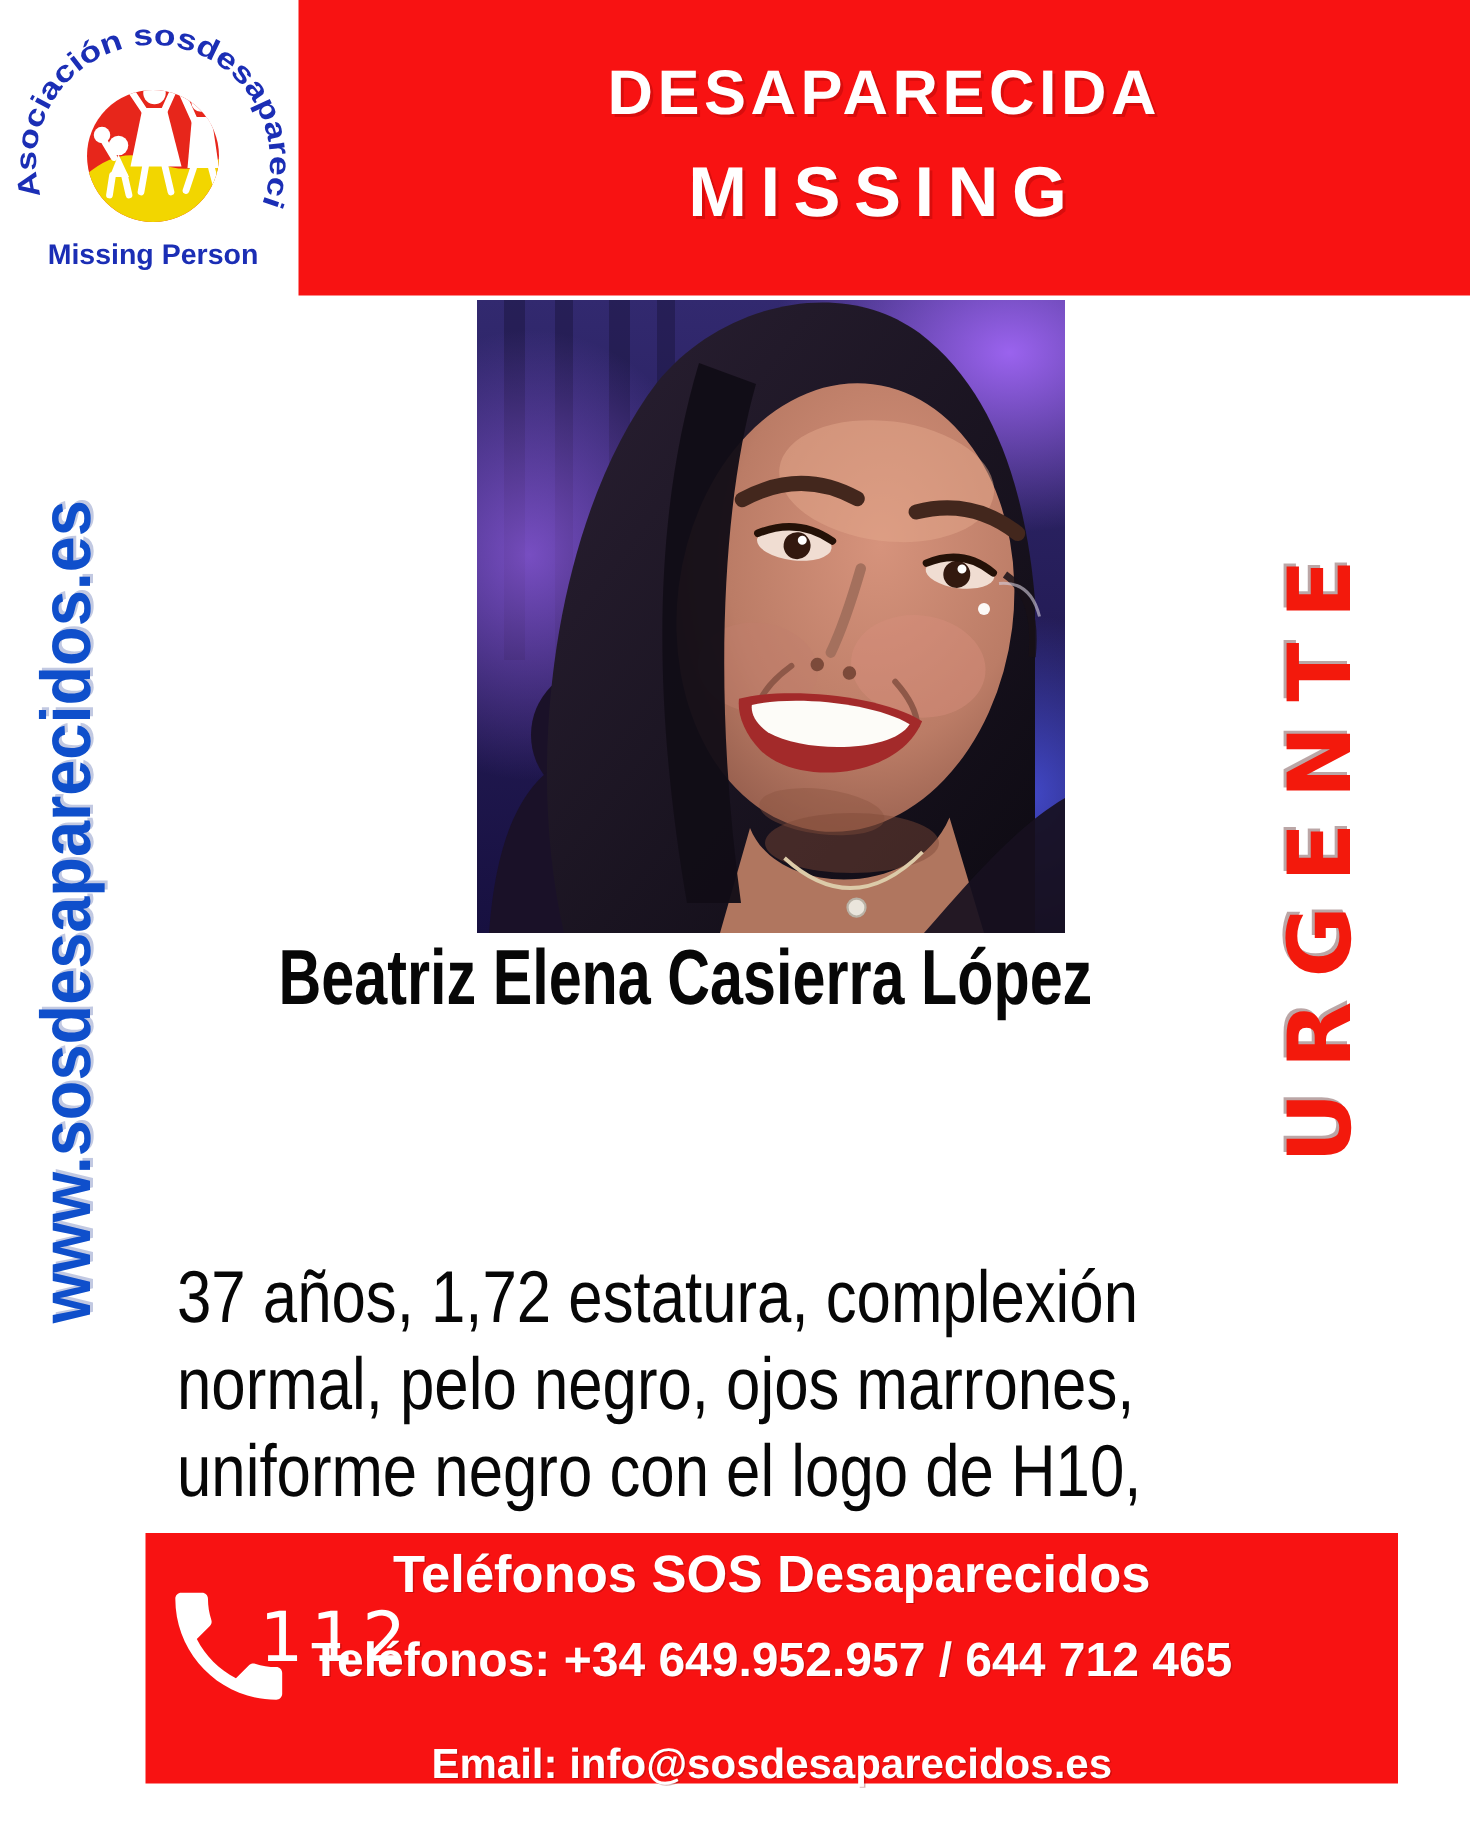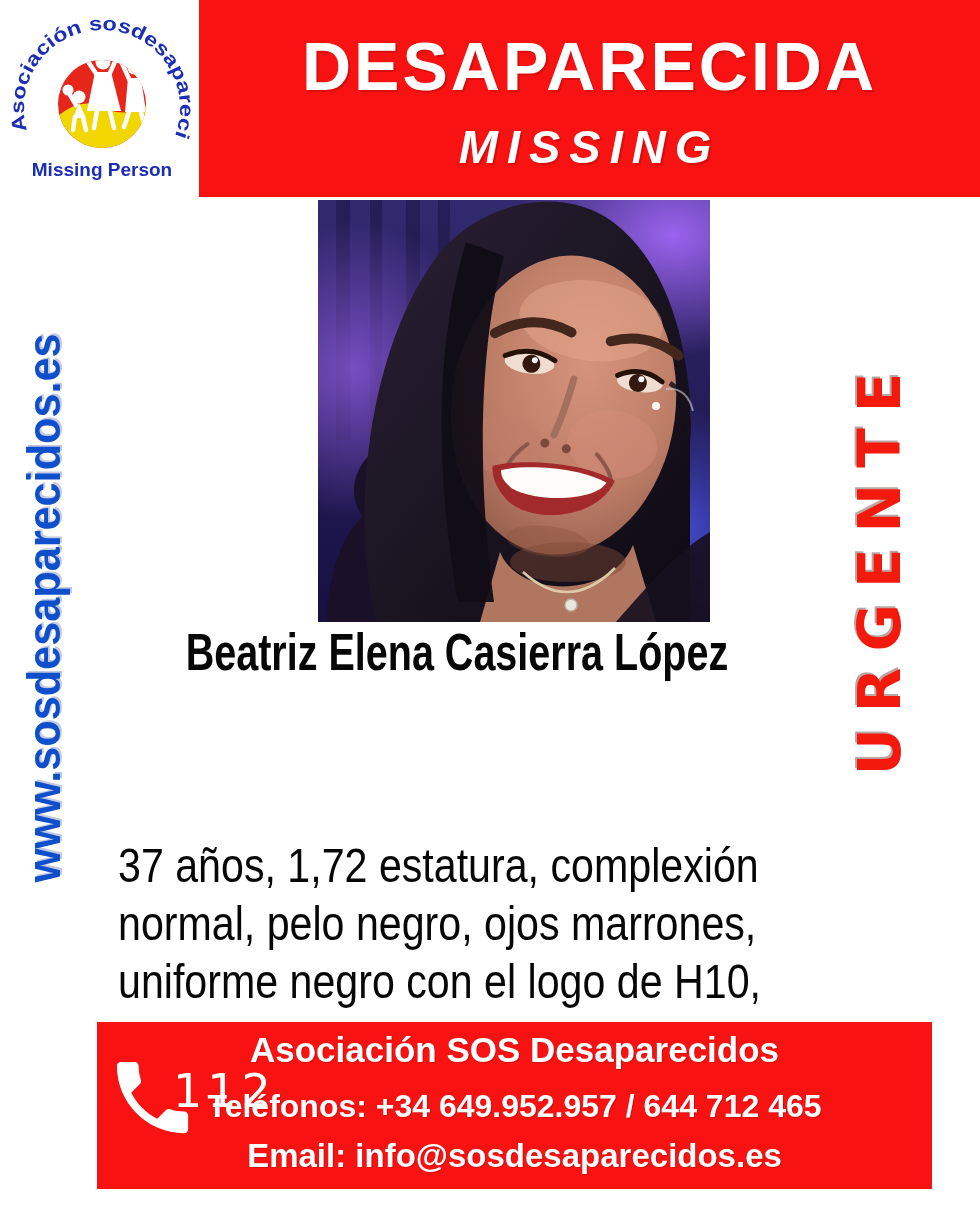--- a/index.html
+++ b/index.html
@@ -21,25 +21,25 @@
 
   
   .logo{position:absolute;left:4px;top:4px;width:196px;height:190px;}
 
   
   .banner{
     position:absolute;left:199px;top:0;width:781px;height:197px;
     background:var(--banner-red);color:var(--white);text-align:center;
   }
   .banner-title{
-    margin-top:27px;font-size:68px;font-weight:800;letter-spacing:3px;
+    margin-top:38px;font-size:42px;font-weight:800;letter-spacing:3px;
     text-shadow:2px 2px 0 rgba(120,0,0,.25);
   }
   .banner-subtitle{
-    margin-top:14px;font-size:47px;font-weight:800;font-style:italic;letter-spacing:9px;
+    margin-top:14px;font-size:47px;font-weight:800;letter-spacing:9px;
     text-shadow:2px 2px 0 rgba(120,0,0,.25);
   }
 
   
   .rail{position:absolute;transform:rotate(-90deg);transform-origin:0 0;text-align:center;white-space:nowrap;}
   .rail-left{
     left:16px;top:990px;width:764px;height:62px;
     color:var(--link-blue);font-size:47px;font-weight:bold;
     text-shadow:2px 2px 0 rgba(10,40,140,.25);
   }
@@ -71,21 +71,21 @@
   }
   .description .squeezeL{display:inline-block;transform:scaleX(.84);transform-origin:left center;white-space:nowrap;}
 
   
   .footer{
     position:absolute;left:97px;top:1022px;width:835px;height:167px;
     background:var(--banner-red);color:var(--white);text-align:center;
   }
   .footer-org{margin-top:8px;font-size:35px;font-weight:bold;text-shadow:1px 1px 0 rgba(120,0,0,.3);}
   .footer-phones{margin-top:18px;font-size:32px;font-weight:bold;text-shadow:1px 1px 0 rgba(120,0,0,.3);}
-  .footer-email{margin-top:12px;font-size:33px;font-weight:bold;text-shadow:1px 1px 0 rgba(120,0,0,.3);}
+  .footer-email{margin-top:35px;font-size:28px;font-weight:bold;text-shadow:1px 1px 0 rgba(120,0,0,.3);}
   .phone-wrap{position:absolute;left:8px;top:28px;width:95px;height:112px;}
   .emergency{
     position:absolute;left:76px;top:42px;font-family:"DejaVu Sans",sans-serif;
     font-size:46px;font-weight:400;letter-spacing:5px;color:var(--white);
   }
 </style>
 </head>
 <body>
 
 <div class="poster">
@@ -234,18 +234,18 @@
     </div>
   </div>
 
   <div class="footer">
     <div class="phone-wrap">
       <svg width="95" height="95" viewBox="0 0 24 24">
         <path fill="#ffffff" d="M6.62 10.79c1.44 2.83 3.76 5.14 6.59 6.59l2.2-2.2c.27-.27.67-.36 1.02-.24 1.12.37 2.33.57 3.57.57.55 0 1 .45 1 1V20c0 .55-.45 1-1 1-9.39 0-17-7.61-17-17 0-.55.45-1 1-1h3.5c.55 0 1 .45 1 1 0 1.25.2 2.45.57 3.57.11.35.03.74-.25 1.02l-2.2 2.2z"></path>
       </svg>
     </div>
     <div class="emergency">112</div>
-    <div class="footer-org">Asociación SOS Desaparecidos</div>
+    <div class="footer-org">Teléfonos SOS Desaparecidos</div>
     <div class="footer-phones">Teléfonos: +34 649.952.957 / 644 712 465</div>
     <div class="footer-email">Email: info@sosdesaparecidos.es</div>
   </div>
 
 </div>
 
 </body></html>

